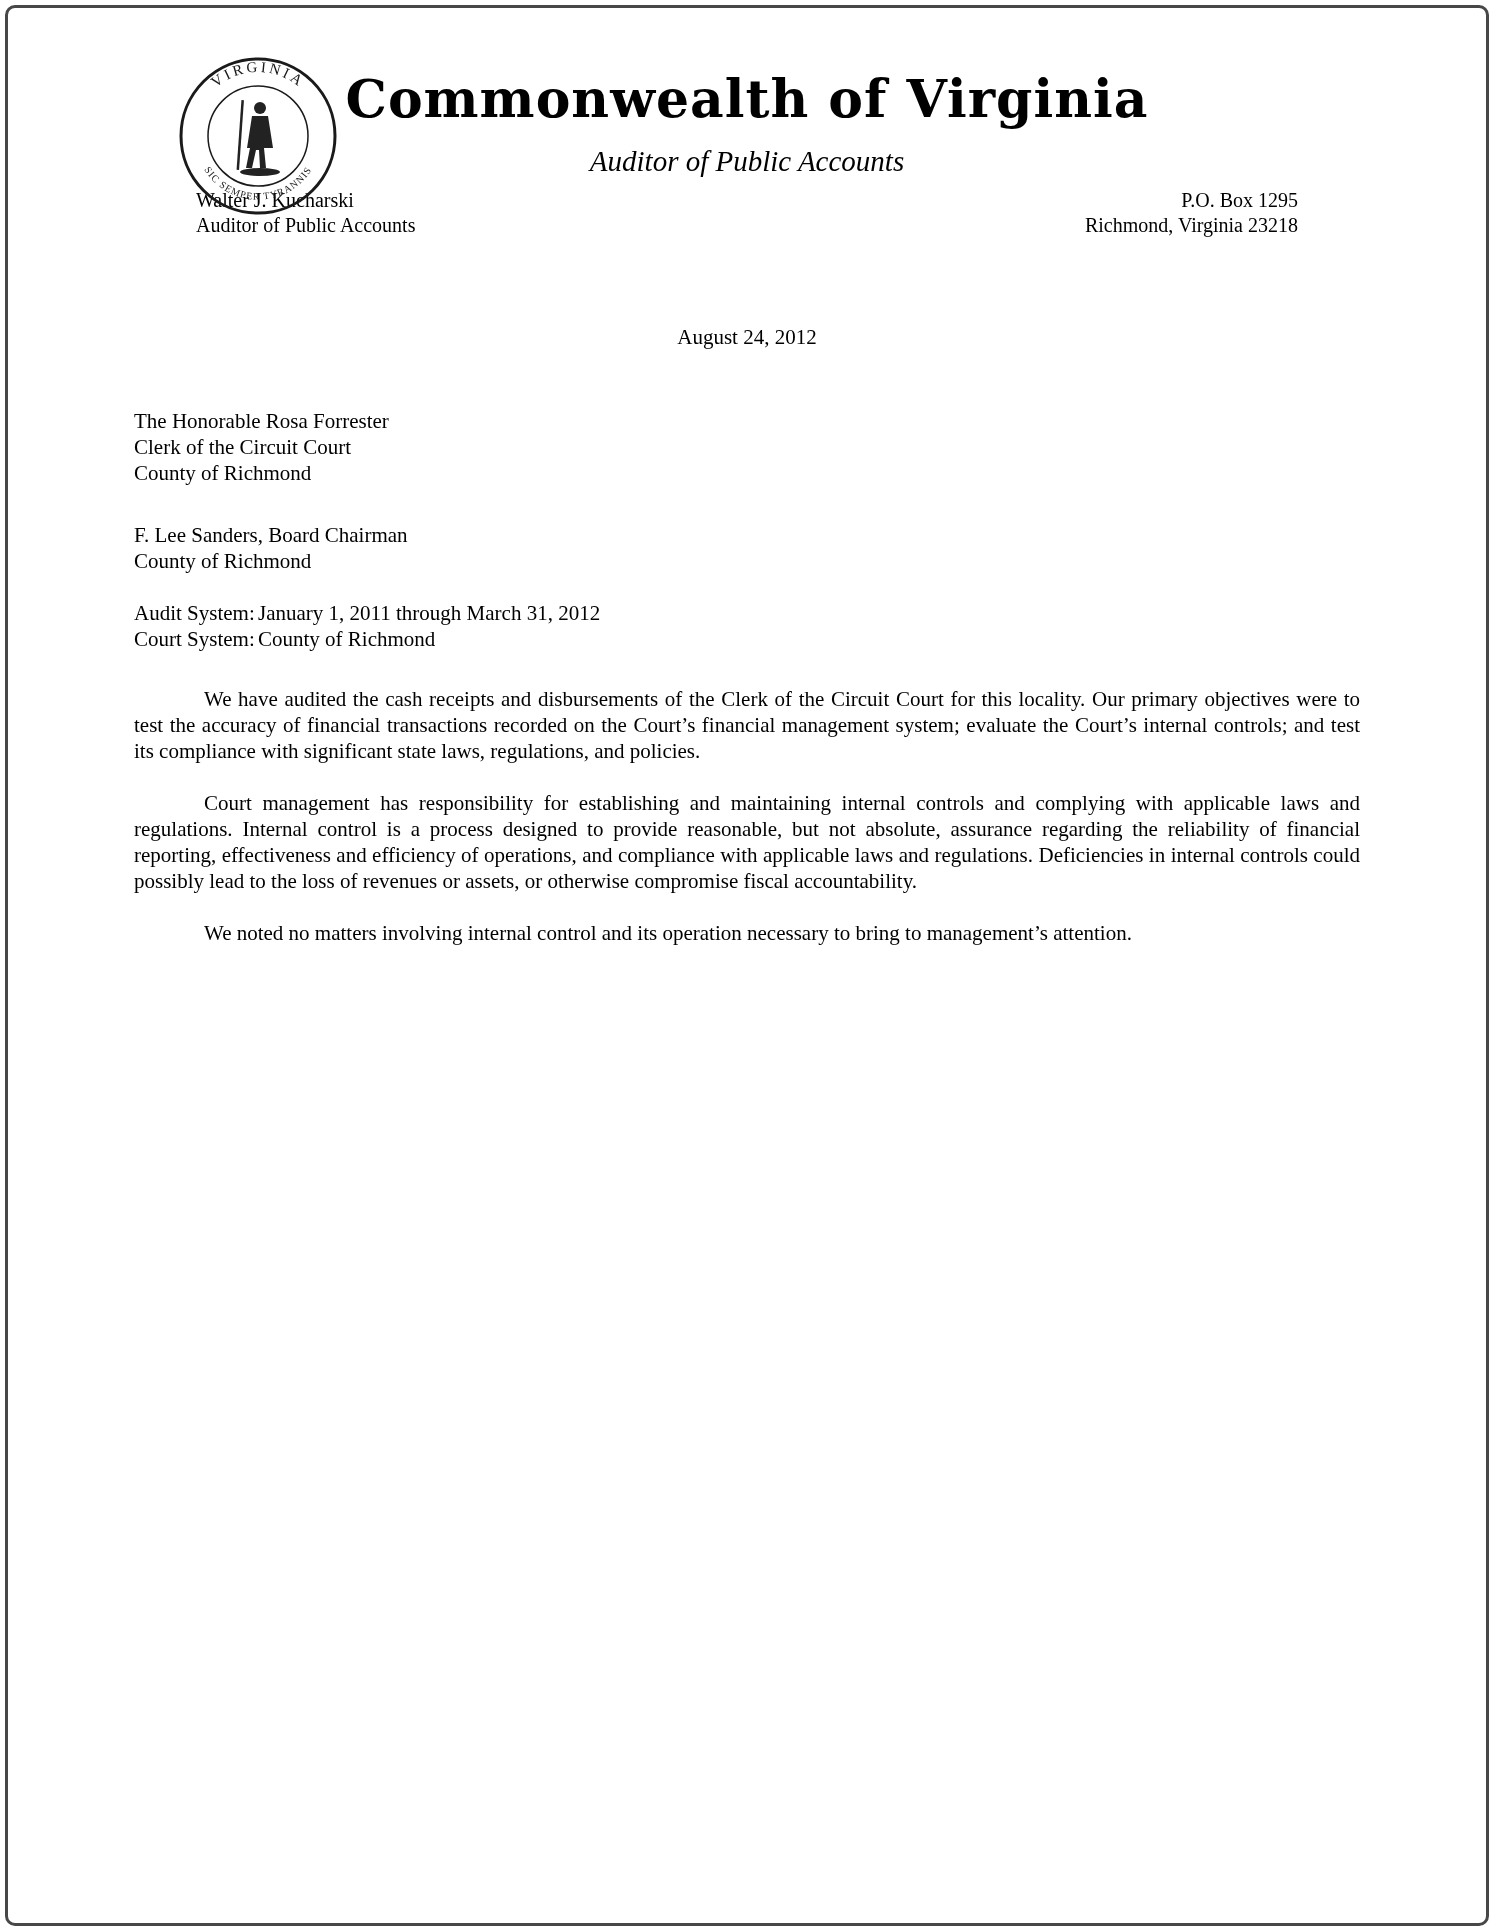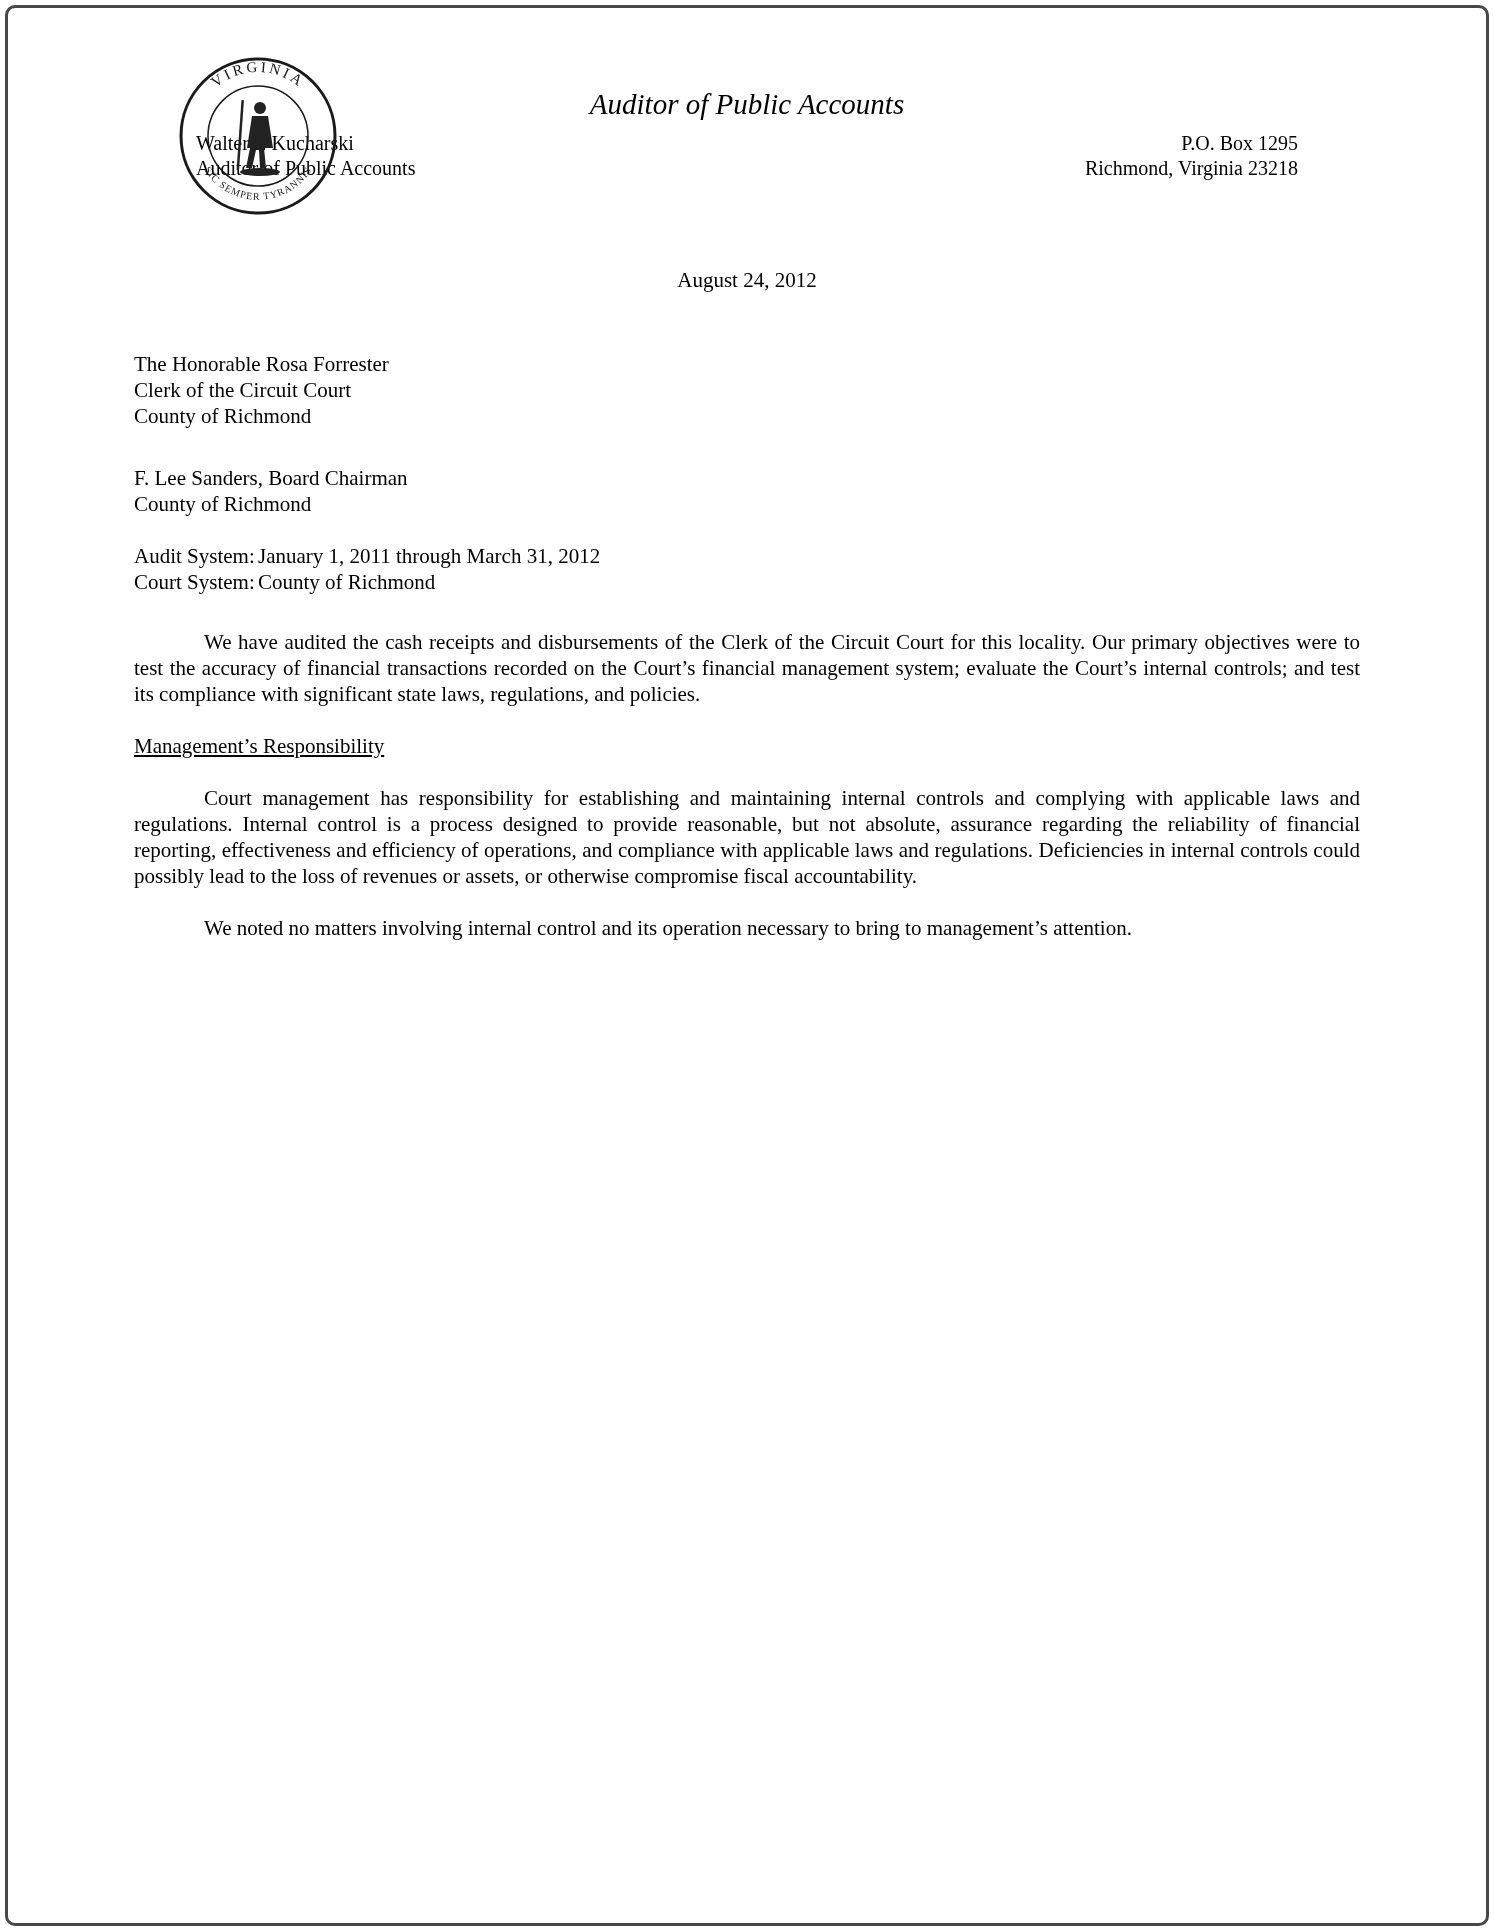--- a/index.html
+++ b/index.html
@@ -109,20 +109,21 @@
         <g fill="#222222" stroke="none">
           <rect x="61" y="44" width="2.5" height="70" transform="rotate(4 62 79)"></rect>
           <circle cx="82" cy="52" r="6"></circle>
           <path d="M74,60 L90,60 L95,92 L86,92 L88,112 L82,112 L81,94 L78,94 L74,112 L68,112 L72,92 L69,92 Z"></path>
           <ellipse cx="82" cy="116" rx="20" ry="4"></ellipse>
         </g>
       </svg>
     </div>
 
     <div class="title-block">
+      <h1 class="main-title">Commonwealth of Virginia</h1>
       <div class="subtitle">Auditor of Public Accounts</div>
     </div>
 
     <div class="contacts">
       <div class="contact-left">
         <div>Walter J. Kucharski</div>
         <div>Auditor of Public Accounts</div>
       </div>
       <div class="contact-right">
         <div>P.O. Box 1295</div>
@@ -153,21 +154,20 @@
         <span>January 1, 2011 through March 31, 2012</span>
       </div>
       <div class="audit-row">
         <span class="audit-label">Court System:</span>
         <span>County of Richmond</span>
       </div>
     </div>
 
     <p class="para para-first">We have audited the cash receipts and disbursements of the Clerk of the Circuit Court for this locality. Our primary objectives were to test the accuracy of financial transactions recorded on the Court’s financial management system; evaluate the Court’s internal controls; and test its compliance with significant state laws, regulations, and policies.</p>
 
-    <h2 class="section-heading">Management’s Responsibility</h2>
 
     <p class="para">Court management has responsibility for establishing and maintaining internal controls and complying with applicable laws and regulations.  Internal control is a process designed to provide reasonable, but not absolute, assurance regarding the reliability of financial reporting, effectiveness and efficiency of operations, and compliance with applicable laws and regulations.  Deficiencies in internal controls could possibly lead to the loss of revenues or assets, or otherwise compromise fiscal accountability.</p>
 
     <p class="para">We noted no matters involving internal control and its operation necessary to bring to management’s attention.</p>
 
   </main>
 
 
 </div>
 

